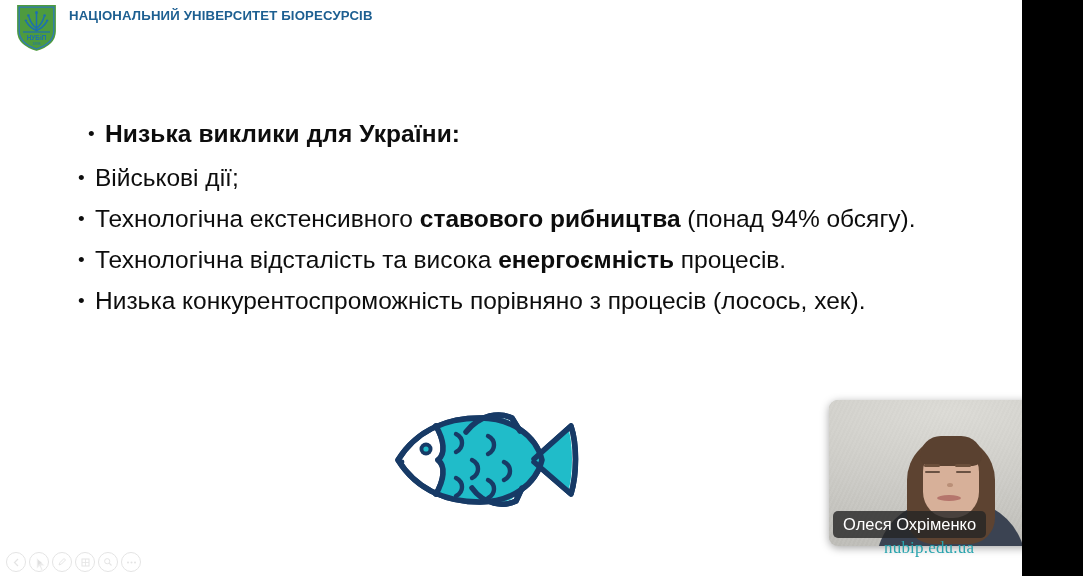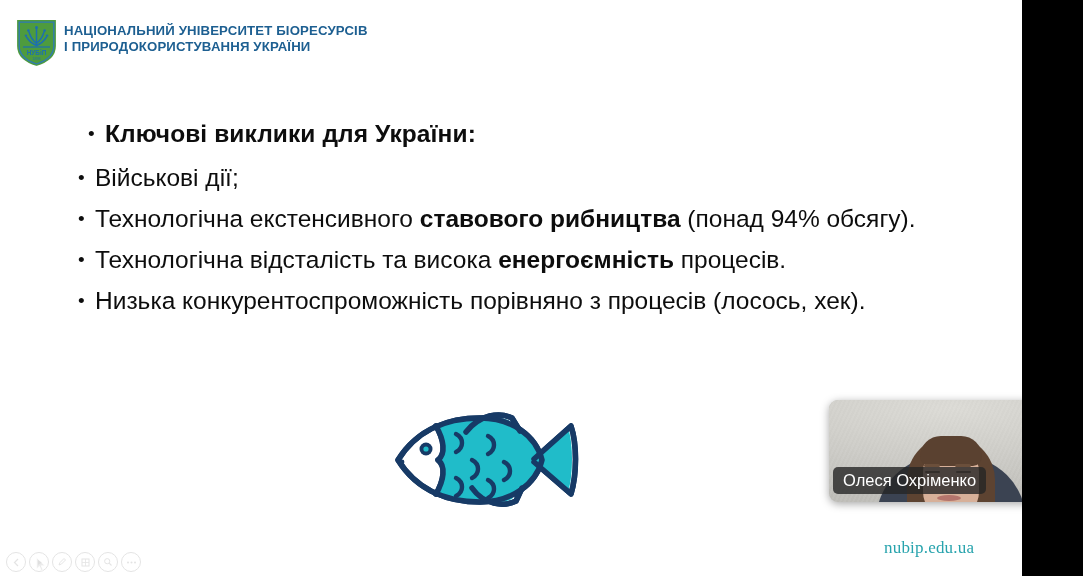--- a/index.html
+++ b/index.html
@@ -31,24 +31,24 @@
     width: 1022px;
     height: 576px;
     background: #ffffff;
     overflow: hidden;
   }
 
   
   #brand {
     position: absolute;
     left: 13px;
-    top: 16px;
+    top: 1px;
     display: flex;
     align-items: flex-start;
-    gap: 4px;
+    gap: 9px;
   }
   #shield-wrap {
     width: 47px;
     height: 53px;
     position: relative;
     flex: none;
   }
   #shield-wrap svg { display: block; }
   #brand-lines {
     padding-top: 7px;
@@ -103,21 +103,21 @@
     height: 110px;
   }
   #fish svg { display: block; width: 200px; height: 110px; }
 
   
   #video-panel {
     position: absolute;
     left: 829px;
     top: 400px;
     width: 243px;
-    height: 102px;
+    height: 146px;
     border-radius: 9px;
     background: #c9c8c4;
     box-shadow: 0 2px 9px rgba(0,0,0,0.35);
     overflow: hidden;
   }
   #video-bg {
     position: absolute;
     inset: 0;
     background:
       radial-gradient(ellipse 150% 90% at 50% 8%, #dcdbd6 0%, #cdccc7 55%, #bfbeb9 100%);
@@ -304,28 +304,27 @@
             <circle cx="12.9" cy="19.6" r="1.2"></circle>
             <circle cx="34.1" cy="19.6" r="1.2"></circle>
           </g>
           <path d="M10 31 H37" stroke="#1d6fb0" stroke-width="1.2"></path>
           <text x="23.5" y="38.6" text-anchor="middle" font-family="Liberation Sans, sans-serif" font-size="6.4" font-weight="bold" fill="#1d6fb0">НУБіП</text>
           <text x="23.5" y="44.4" text-anchor="middle" font-family="Liberation Sans, sans-serif" font-size="3.6" fill="#1d6fb0">1898</text>
         </svg>
       </div>
       <div id="brand-lines">
         <div class="brand-line">НАЦІОНАЛЬНИЙ УНІВЕРСИТЕТ БІОРЕСУРСІВ</div>
-        <div class="brand-line">І ПРИРОДОКОРИСТУВАННЯ УКРАЇНИ</div>
       </div>
     </div>
 
     <div id="bullets">
         <div class="bullet-row first bold-all">
           <span class="bullet-dot">•</span>
-          <span class="bullet-text"><b>Ключові виклики для України:</b></span>
+          <span class="bullet-text"><b>Низька виклики для України:</b></span>
         </div>
         <div class="bullet-row">
           <span class="bullet-dot">•</span>
           <span class="bullet-text"><span>Військові дії;</span></span>
         </div>
         <div class="bullet-row">
           <span class="bullet-dot">•</span>
           <span class="bullet-text"><span>Технологічна екстенсивного </span><b>ставового рибництва</b><span> (понад 94% обсягу).</span></span>
         </div>
         <div class="bullet-row">

